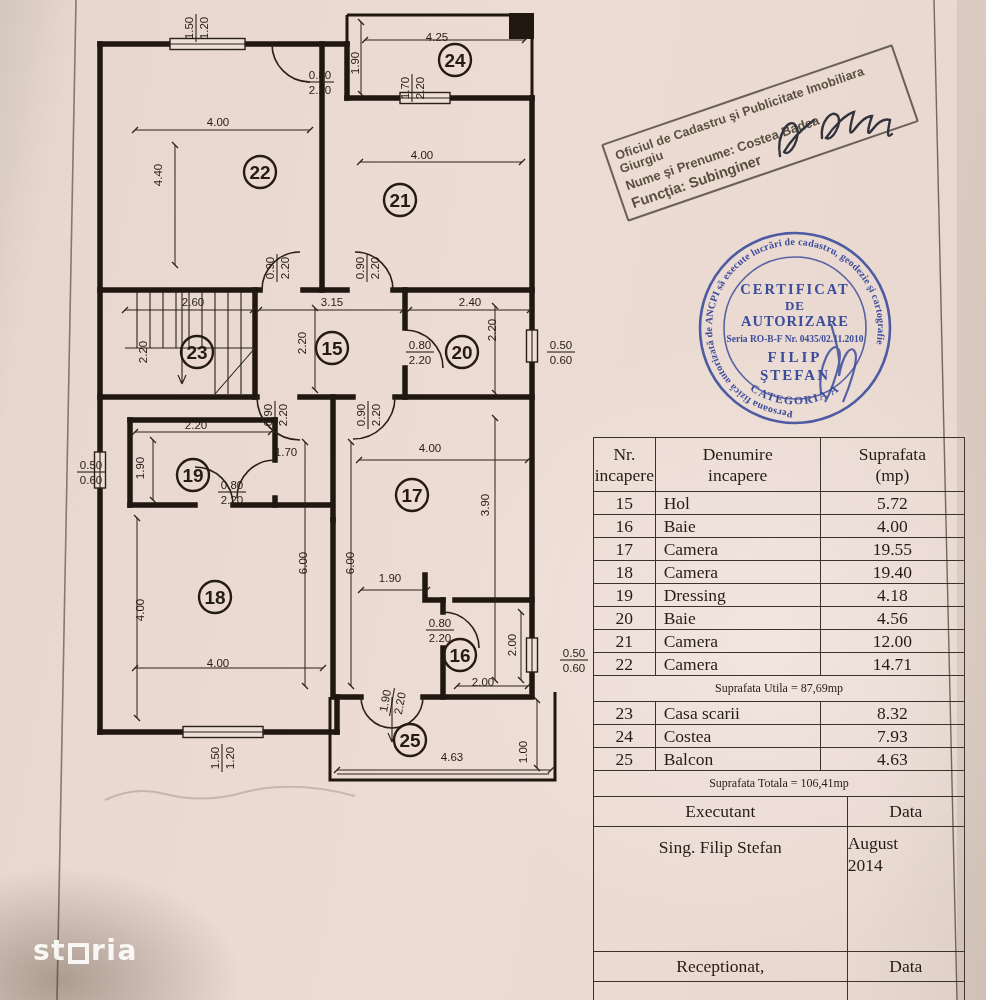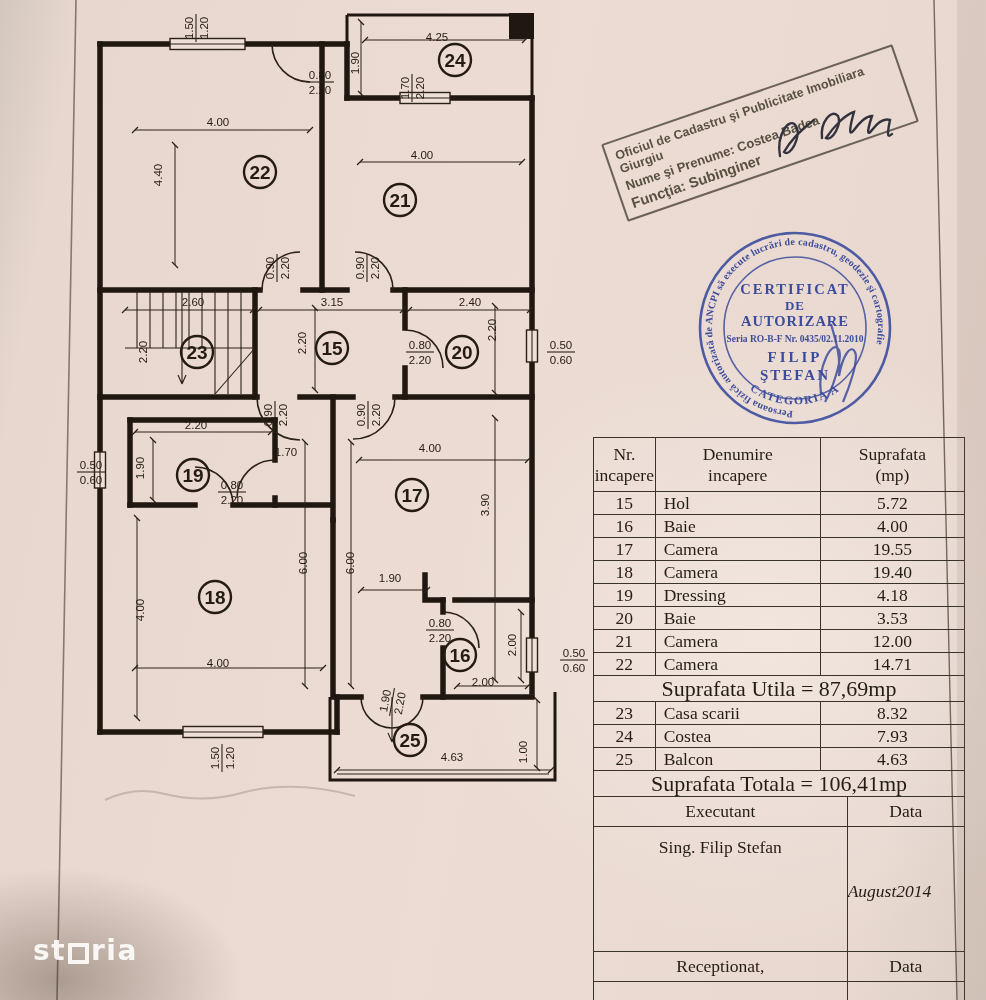--- a/index.html
+++ b/index.html
@@ -42,21 +42,21 @@
   .tb{border:1.7px solid #3a332a;border-bottom:none;box-sizing:border-box;}
   .trow{display:flex;border-bottom:1.7px solid #3a332a;box-sizing:border-box;}
   .tcell{box-sizing:border-box;display:flex;align-items:center;justify-content:center;
     border-right:1.7px solid #3a332a;overflow:hidden;}
   .tcell:last-child{border-right:none;}
   .c-nr{width:62px;}
   .c-name{width:166px;justify-content:flex-start;padding-left:8px;}
   .c-area{width:144px;}
   .hdr{height:53px;flex-direction:column;line-height:1.15;justify-content:center;}
   .roomrow{height:23px;}
-  .spanrow{height:26px;justify-content:center;font-size:22px;}
+  .spanrow{height:26px;justify-content:center;font-size:12px;}
   .botleft{width:255px;}
   .botright{width:117px;}
   
   #watermark{position:absolute;left:33px;top:934px;color:#fdfdfb;opacity:.93;
     font-family:"DejaVu Sans",sans-serif;font-weight:bold;font-size:28px;letter-spacing:1.5px;
     display:flex;align-items:center;}
   #watermark .sq{display:inline-block;width:13px;height:13px;border:4.5px solid #fdfdfb;
     margin:6px 2px 0 2px;border-radius:1px;}
   
   #smudge{position:absolute;left:100px;top:775px;width:260px;height:40px;opacity:.28;}
@@ -431,21 +431,21 @@
             <div class="tcell c-area">19.40</div>
           </div>
           <div class="trow roomrow">
             <div class="tcell c-nr">19</div>
             <div class="tcell c-name">Dressing</div>
             <div class="tcell c-area">4.18</div>
           </div>
           <div class="trow roomrow">
             <div class="tcell c-nr">20</div>
             <div class="tcell c-name">Baie</div>
-            <div class="tcell c-area">3.53</div>
+            <div class="tcell c-area">4.56</div>
           </div>
           <div class="trow roomrow">
             <div class="tcell c-nr">21</div>
             <div class="tcell c-name">Camera</div>
             <div class="tcell c-area">12.00</div>
           </div>
           <div class="trow roomrow">
             <div class="tcell c-nr">22</div>
             <div class="tcell c-name">Camera</div>
             <div class="tcell c-area">14.71</div>
@@ -473,21 +473,21 @@
           </div>
         </div>
 
       <div class="trow" style="height:30px;">
         <div class="tcell botleft">Executant</div>
         <div class="tcell botright">Data</div>
       </div>
 
       <div class="trow" style="height:125px;">
         <div class="tcell botleft" style="align-items:flex-start;padding-top:10px;">Sing. Filip  Stefan</div>
-        <div class="tcell botright" style="align-items:center;padding-top:6px;flex-direction:row;line-height:1.25;justify-content:flex-start;font-style:italic;">
+        <div class="tcell botright" style="align-items:flex-start;padding-top:6px;flex-direction:column;line-height:1.25;justify-content:flex-start;">
           <span>August</span>
             <span>2014</span>
         </div>
       </div>
 
       <div class="trow" style="height:30px;">
         <div class="tcell botleft">Receptionat,</div>
         <div class="tcell botright">Data</div>
       </div>
 

